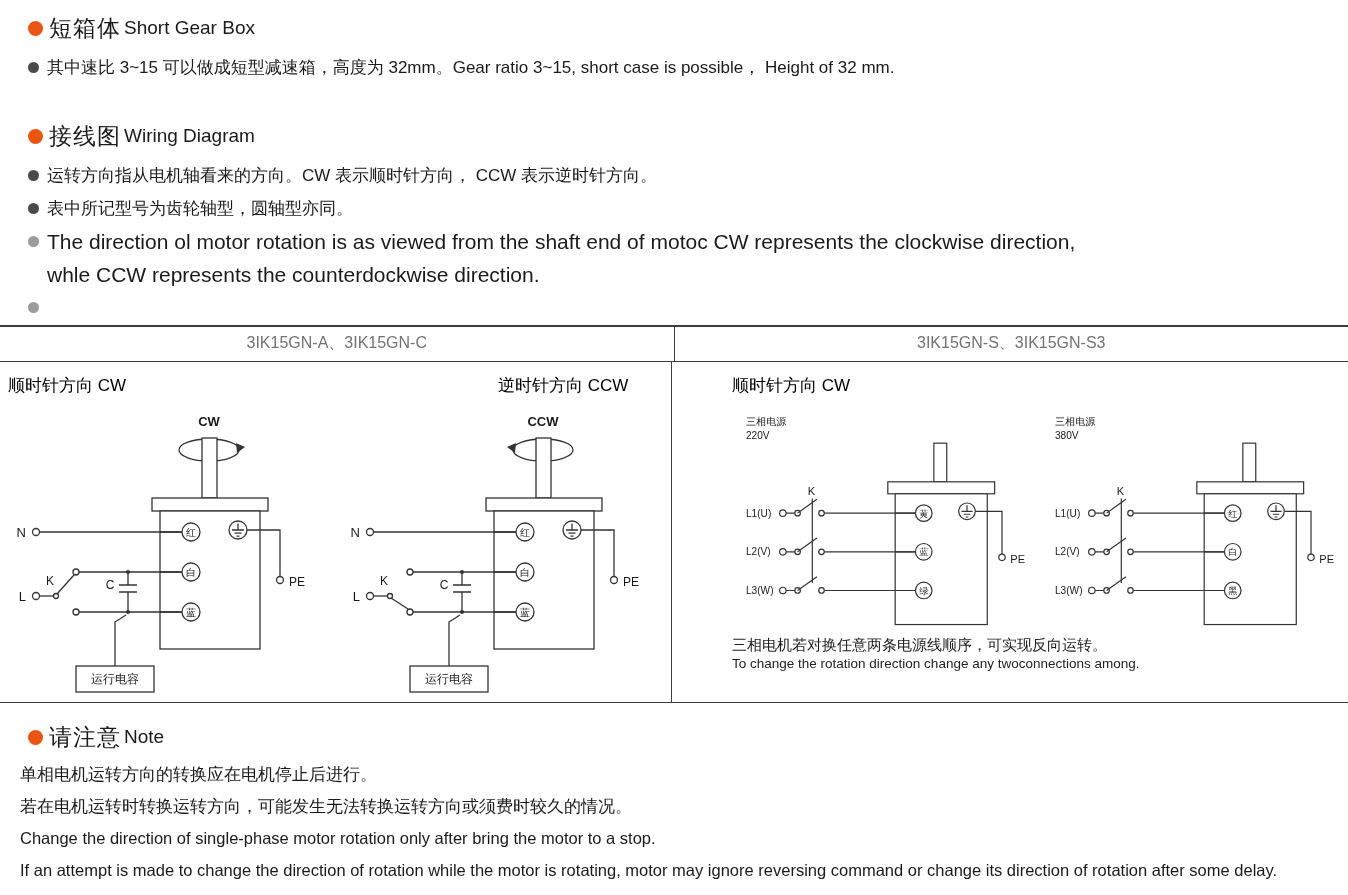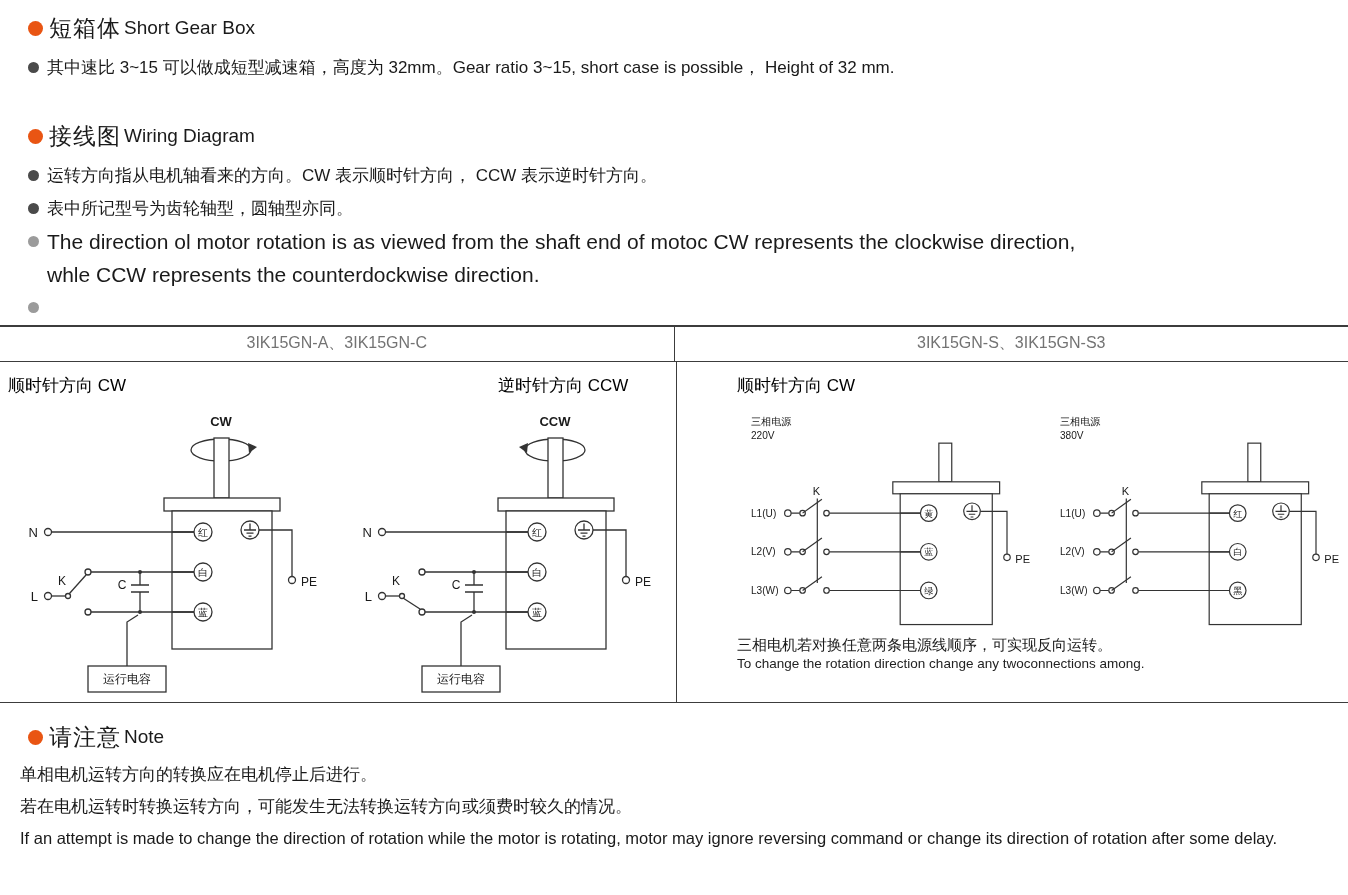--- a/index.html
+++ b/index.html
@@ -32,21 +32,21 @@
   .thead{display:flex;border-bottom:1.5px solid #3c3c3c}
   .th{flex:1;text-align:center;font-size:16px;padding:6px 0 7px;color:#737373}
   .th.first{border-right:1.5px solid #3c3c3c}
   .tb{display:flex}
   .cell{flex:1;min-height:340px;position:relative}
   .cell.left{border-right:1.5px solid #3c3c3c}
   .lblrow{position:relative;height:34px;padding-top:12px}
   .sublabel{font-size:17px;color:#000000;margin-left:8px}
   .pos-ccw{position:absolute;left:498px;top:12px;margin-left:0}
   .pos-right{margin-left:60px}
-  .diagrow{display:flex;padding-left:22px;margin-top:2px}
+  .diagrow{display:flex;padding-left:10px;margin-top:2px}
   .diagrow.rcell{padding-left:72px}
   .diagrow.rcell svg + svg{margin-left:14px}
   .tp-note{margin:4px 0 8px 60px}
   .tp-note .cn{font-size:15px;line-height:20px}
   .tp-note .en{font-size:13.5px;line-height:18px;color:#222}
 
   
   .nline{margin-left:20px;font-size:17px;line-height:23px;margin-bottom:9px}
   .nline.en{font-size:16.5px}
 
@@ -326,15 +326,16 @@
     </div>
   </div>
 
   <div class="sec-heading mt20" style="margin-bottom:12px">
     <span class="obullet"></span>
     <span class="h-cn">请注意</span>
     <span class="h-en">Note</span>
   </div>
   <div class="nline">单相电机运转方向的转换应在电机停止后进行。</div>
   <div class="nline">若在电机运转时转换运转方向，可能发生无法转换运转方向或须费时较久的情况。</div>
+  <div class="nline en">Change the direction of single-phase motor rotation only after bring the motor to a stop.</div>
   <div class="nline en">If an attempt is made to change the direction of rotation while the motor is rotating, motor may ignore reversing command or change its direction of rotation after some delay.</div>
 
 </div>
 
 </body></html>

